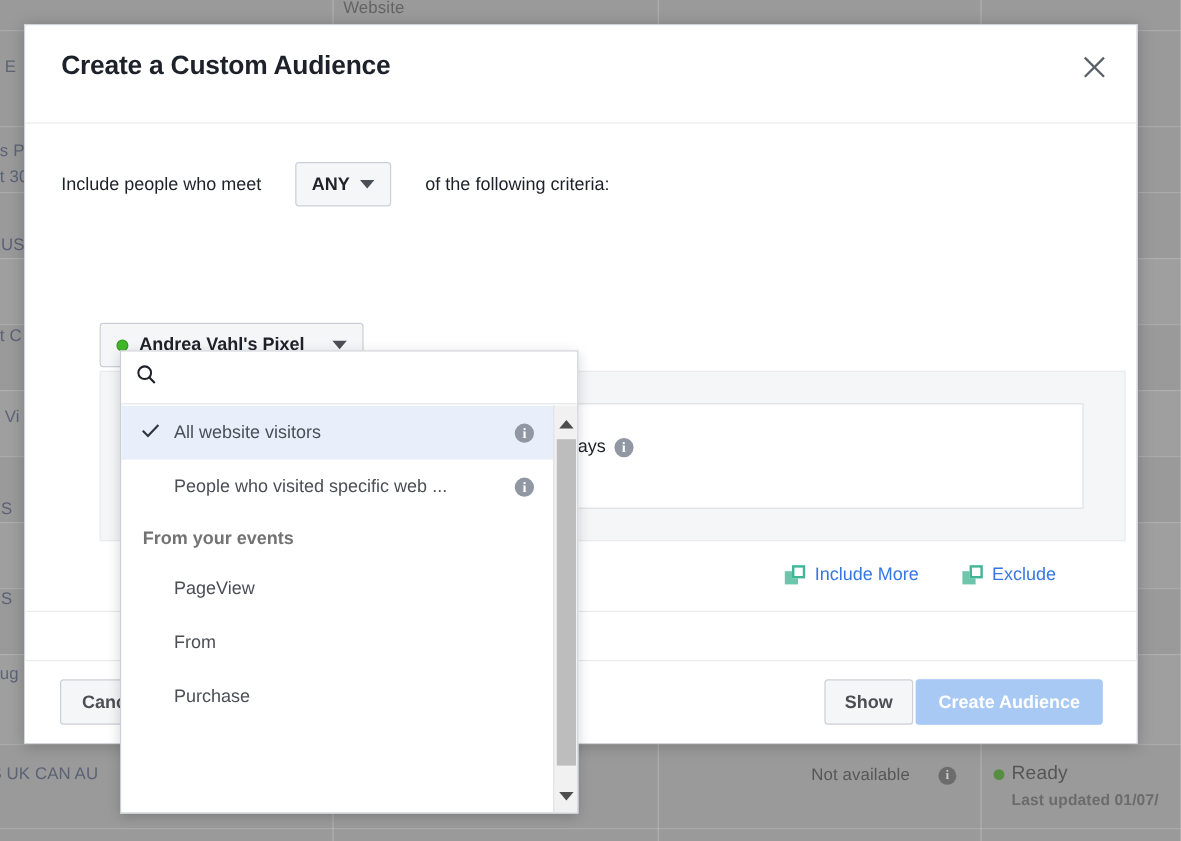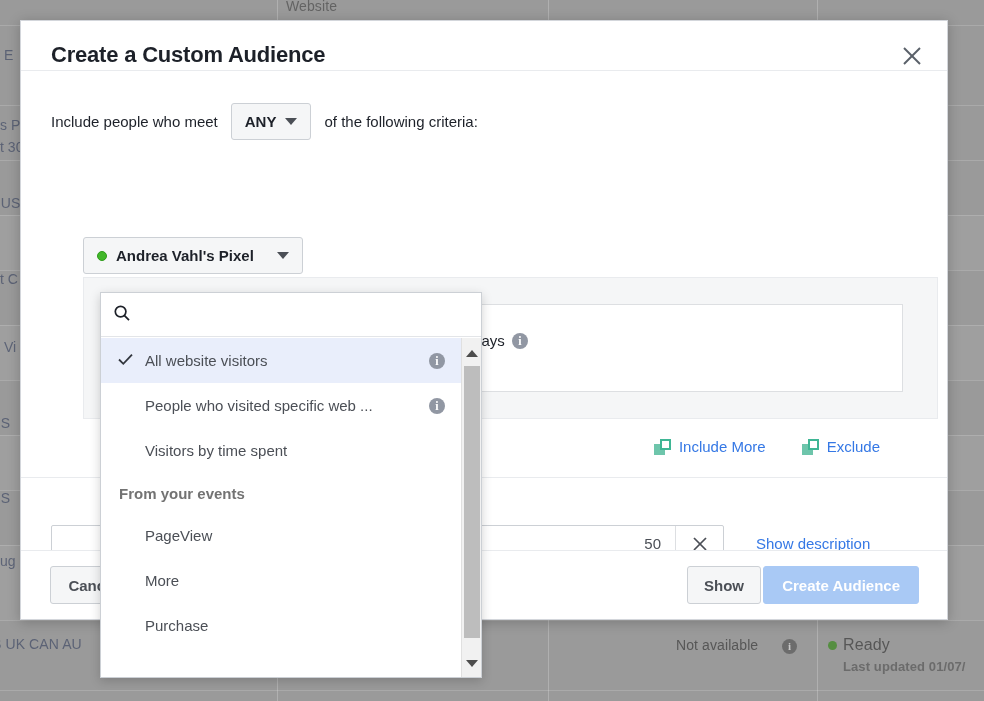--- a/index.html
+++ b/index.html
@@ -61,21 +61,21 @@
     position: absolute;
     left: 20px; top: 20px;
     width: 928px; height: 600px;
     background: #ffffff;
     border: 1px solid #d3d6db;
     box-shadow: 0 2px 12px rgba(0,0,0,0.22);
     z-index: 10;
   }
   #modal-header {
     position: relative;
-    height: 50px;
+    height: 82px;
     border-bottom: 1px solid #e9ebee;
     text-decoration: underline;
   }
   #modal-title {
     position: absolute;
     left: 30px; top: 21px;
     font-size: 22px;
     font-weight: bold;
     color: #1d2129;
     letter-spacing: -0.2px;
@@ -105,21 +105,21 @@
     background: #f5f6f7;
     border: 1px solid #ccd0d5;
     border-radius: 3px;
     padding: 0 13px;
     height: 37px;
     font-size: 15px; font-weight: bold;
     color: #1d2129;
     cursor: pointer;
     white-space: nowrap;
   }
-  #any-select { margin: 0 13px; }
+  #any-select { margin: 0 28px; }
   .caret {
     width: 0; height: 0;
     border-left: 6px solid transparent;
     border-right: 6px solid transparent;
     border-top: 7px solid #4b4f56;
   }
   .green-dot {
     width: 10px; height: 10px; border-radius: 50%;
     background: #42b72a;
     border: 1px solid #2f9c1b;
@@ -543,32 +543,29 @@
       </span>
       <span class="lbl">All website visitors</span>
       <span class="info-icon">i</span>
     </div>
 
     <div class="dd-item">
       <span class="lbl">People who visited specific web ...</span>
       <span class="info-icon">i</span>
     </div>
 
-    <div class="dd-item">
-      <span class="lbl">Visitors by time spent</span>
-    </div>
 
     <div class="dd-group">From your events</div>
 
     <div class="dd-item">
       <span class="lbl">PageView</span>
     </div>
 
     <div class="dd-item">
-      <span class="lbl">More</span>
+      <span class="lbl">From</span>
     </div>
 
 
     <div class="dd-item clipped">
       <span class="lbl">Purchase</span>
     </div>
   </div>
 
   <div id="dd-scroll">
     <div class="sb-arrow up">

